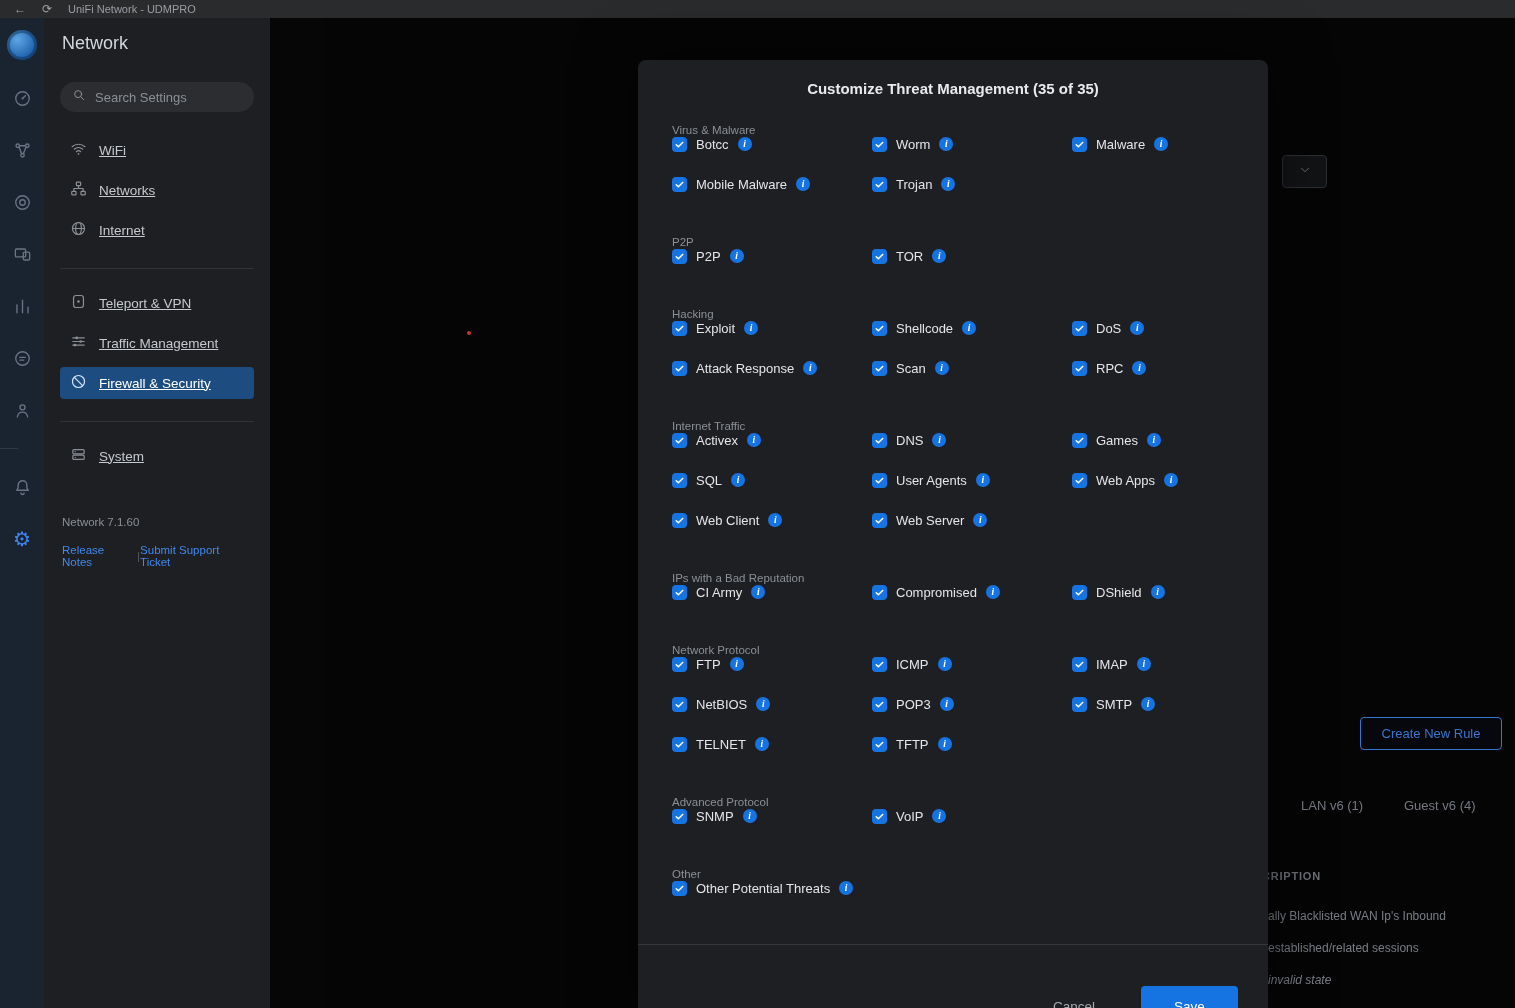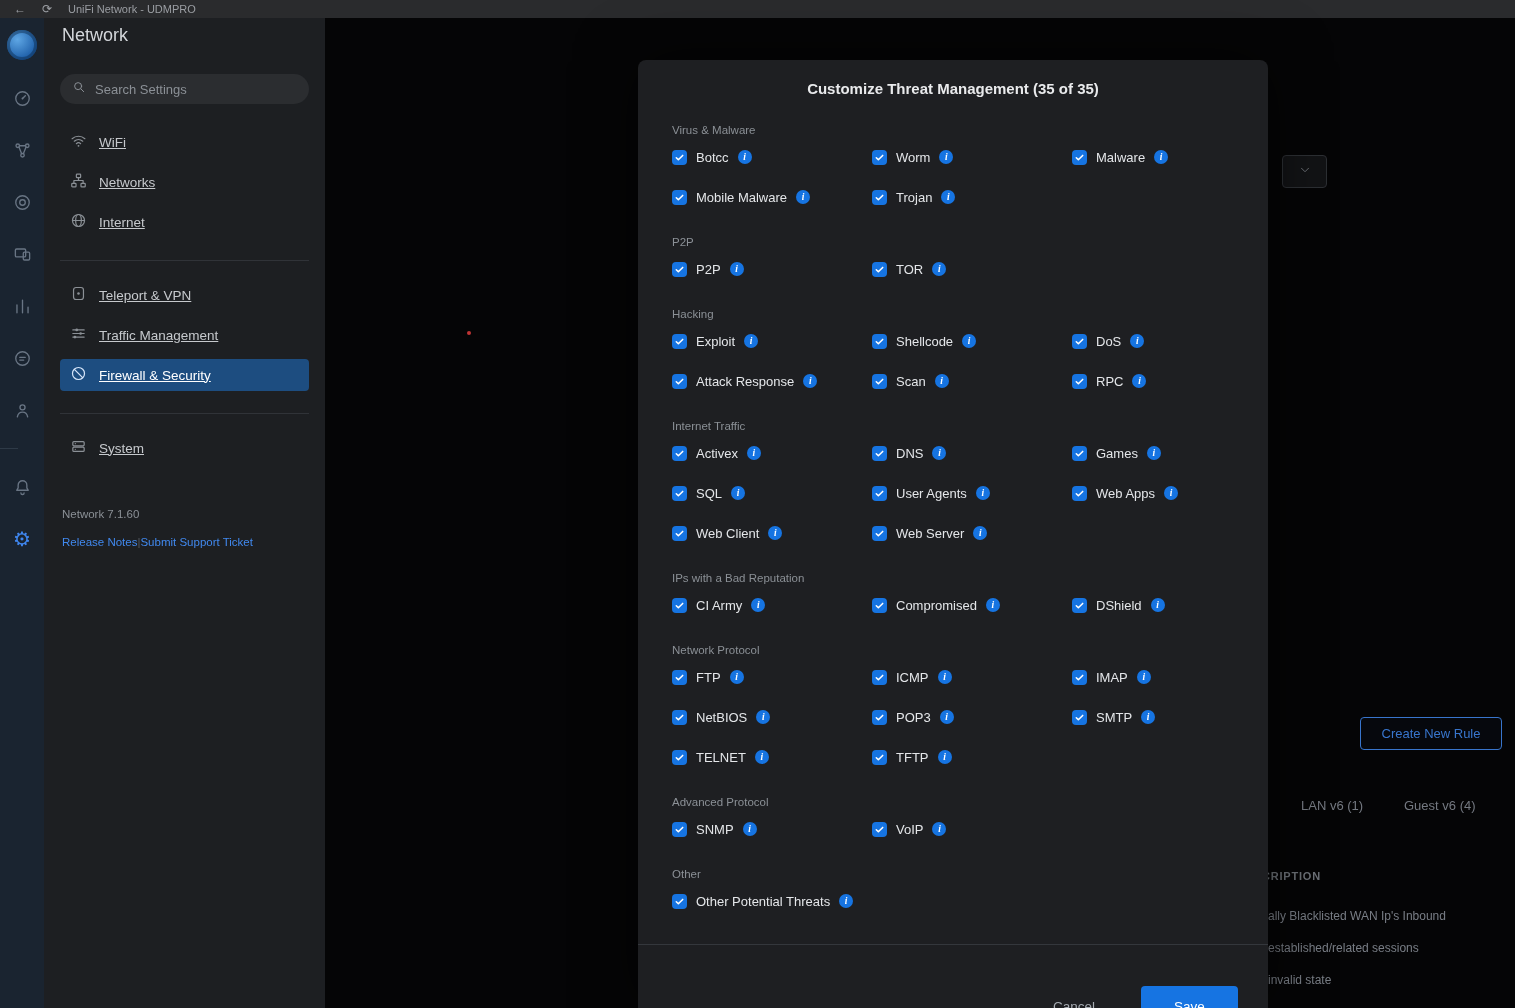--- a/index.html
+++ b/index.html
@@ -26,21 +26,21 @@
     background:radial-gradient(circle at 35% 32%, #5ea6e4, #1d5ea8 72%);
     box-shadow:inset 0 0 0 3px rgba(10,40,70,.45);
   }
   .rail-btn { width:44px; height:52px; display:flex; align-items:center; justify-content:center; color:#697584; }
   .rail-btn svg { width:19px; height:19px; }
   .rail-btn.active { color:#3f86ee; }
   .rail-btn .gear-glyph { font-size:20px; line-height:1; color:#3f86ee; }
   .rail-div { width:18px; height:1px; background:#2e3a47; margin:12px 0; }
   
   .sidebar {
-    position:absolute; top:10px; left:44px; bottom:0; width:281px;
+    position:absolute; top:18px; left:44px; bottom:0; width:226px;
     background:#1d1f22; z-index:5;
   }
   .page-title { font-size:18px; font-weight:400; color:#d3d6da; margin:15px 0 0 18px; }
   .search {
     margin:28px 16px 0; height:30px; background:#2b2d30; border-radius:15px;
     display:flex; align-items:center; gap:9px; padding:0 12px; color:#8b9096;
   }
   .search svg { width:14px; height:14px; flex:none; }
   .search input {
     background:transparent; border:none; outline:none; color:#9ba0a6;
@@ -85,21 +85,21 @@
   .modal {
     position:absolute; left:638px; top:60px; width:630px; height:948px;
     background:#1e1f22; border-radius:8px 8px 0 0; z-index:10;
     box-shadow:0 0 60px rgba(0,0,0,.6);
   }
   .modal-title { text-align:center; font-size:15px; font-weight:700; color:#e9eaec; padding-top:20px; }
   .modal-body { padding:26px 0 0 34px; }
   .section { margin-bottom:18px; }
   .section-title { font-size:11.5px; color:#8b9096; line-height:14px; }
   .grid { display:grid; grid-template-columns:200px 200px 200px; }
-  .item { height:40px; display:flex; align-items:center; gap:9px; }
+  .item { height:40px; display:flex; align-items:flex-start; gap:9px; }
   .checkbox {
     width:15px; height:15px; border-radius:4px; background:var(--accent);
     display:flex; align-items:center; justify-content:center; flex:none; cursor:pointer;
   }
   .checkbox svg { width:11px; height:11px; }
   .item-label { font-size:13px; color:#e4e6e9; white-space:nowrap; }
   .info {
     width:14px; height:14px; border-radius:50%; background:var(--accent); color:#fff;
     font-size:9.5px; font-family:"Liberation Serif",serif; font-style:italic; font-weight:700;
     display:flex; align-items:center; justify-content:center; flex:none; cursor:pointer;
@@ -271,21 +271,21 @@
             <path d="M6 9l6 6 6-6"></path>
           </svg></span>
     </div>
     <div class="bg-el bg-create-rule">Create New Rule</div>
     <div class="bg-el bg-tab t0">LAN v6 (1)</div>
     <div class="bg-el bg-tab t1">Guest v6 (4)</div>
     <div class="bg-el bg-th">CRIPTION</div>
     <div id="bg-rows">
         <div class="bg-el bg-row" style="top: 891px;">ally Blacklisted WAN Ip's Inbound</div>
         <div class="bg-el bg-row" style="top: 923px;">established/related sessions</div>
-        <div class="bg-el bg-row" style="top: 955px;">invalid state</div>
+        <div class="bg-el bg-row" style="top: 955px; font-style: italic;">invalid state</div>
       </div>
     <div class="bg-el cursor-dot"></div>
   </div>
 
   <div class="modal">
     <div class="modal-title">Customize Threat Management (35 of 35)</div>
     <div class="modal-body" id="modal-sections">
         <div class="section">
           <div class="section-title">Virus &amp; Malware</div>
           <div class="grid">

